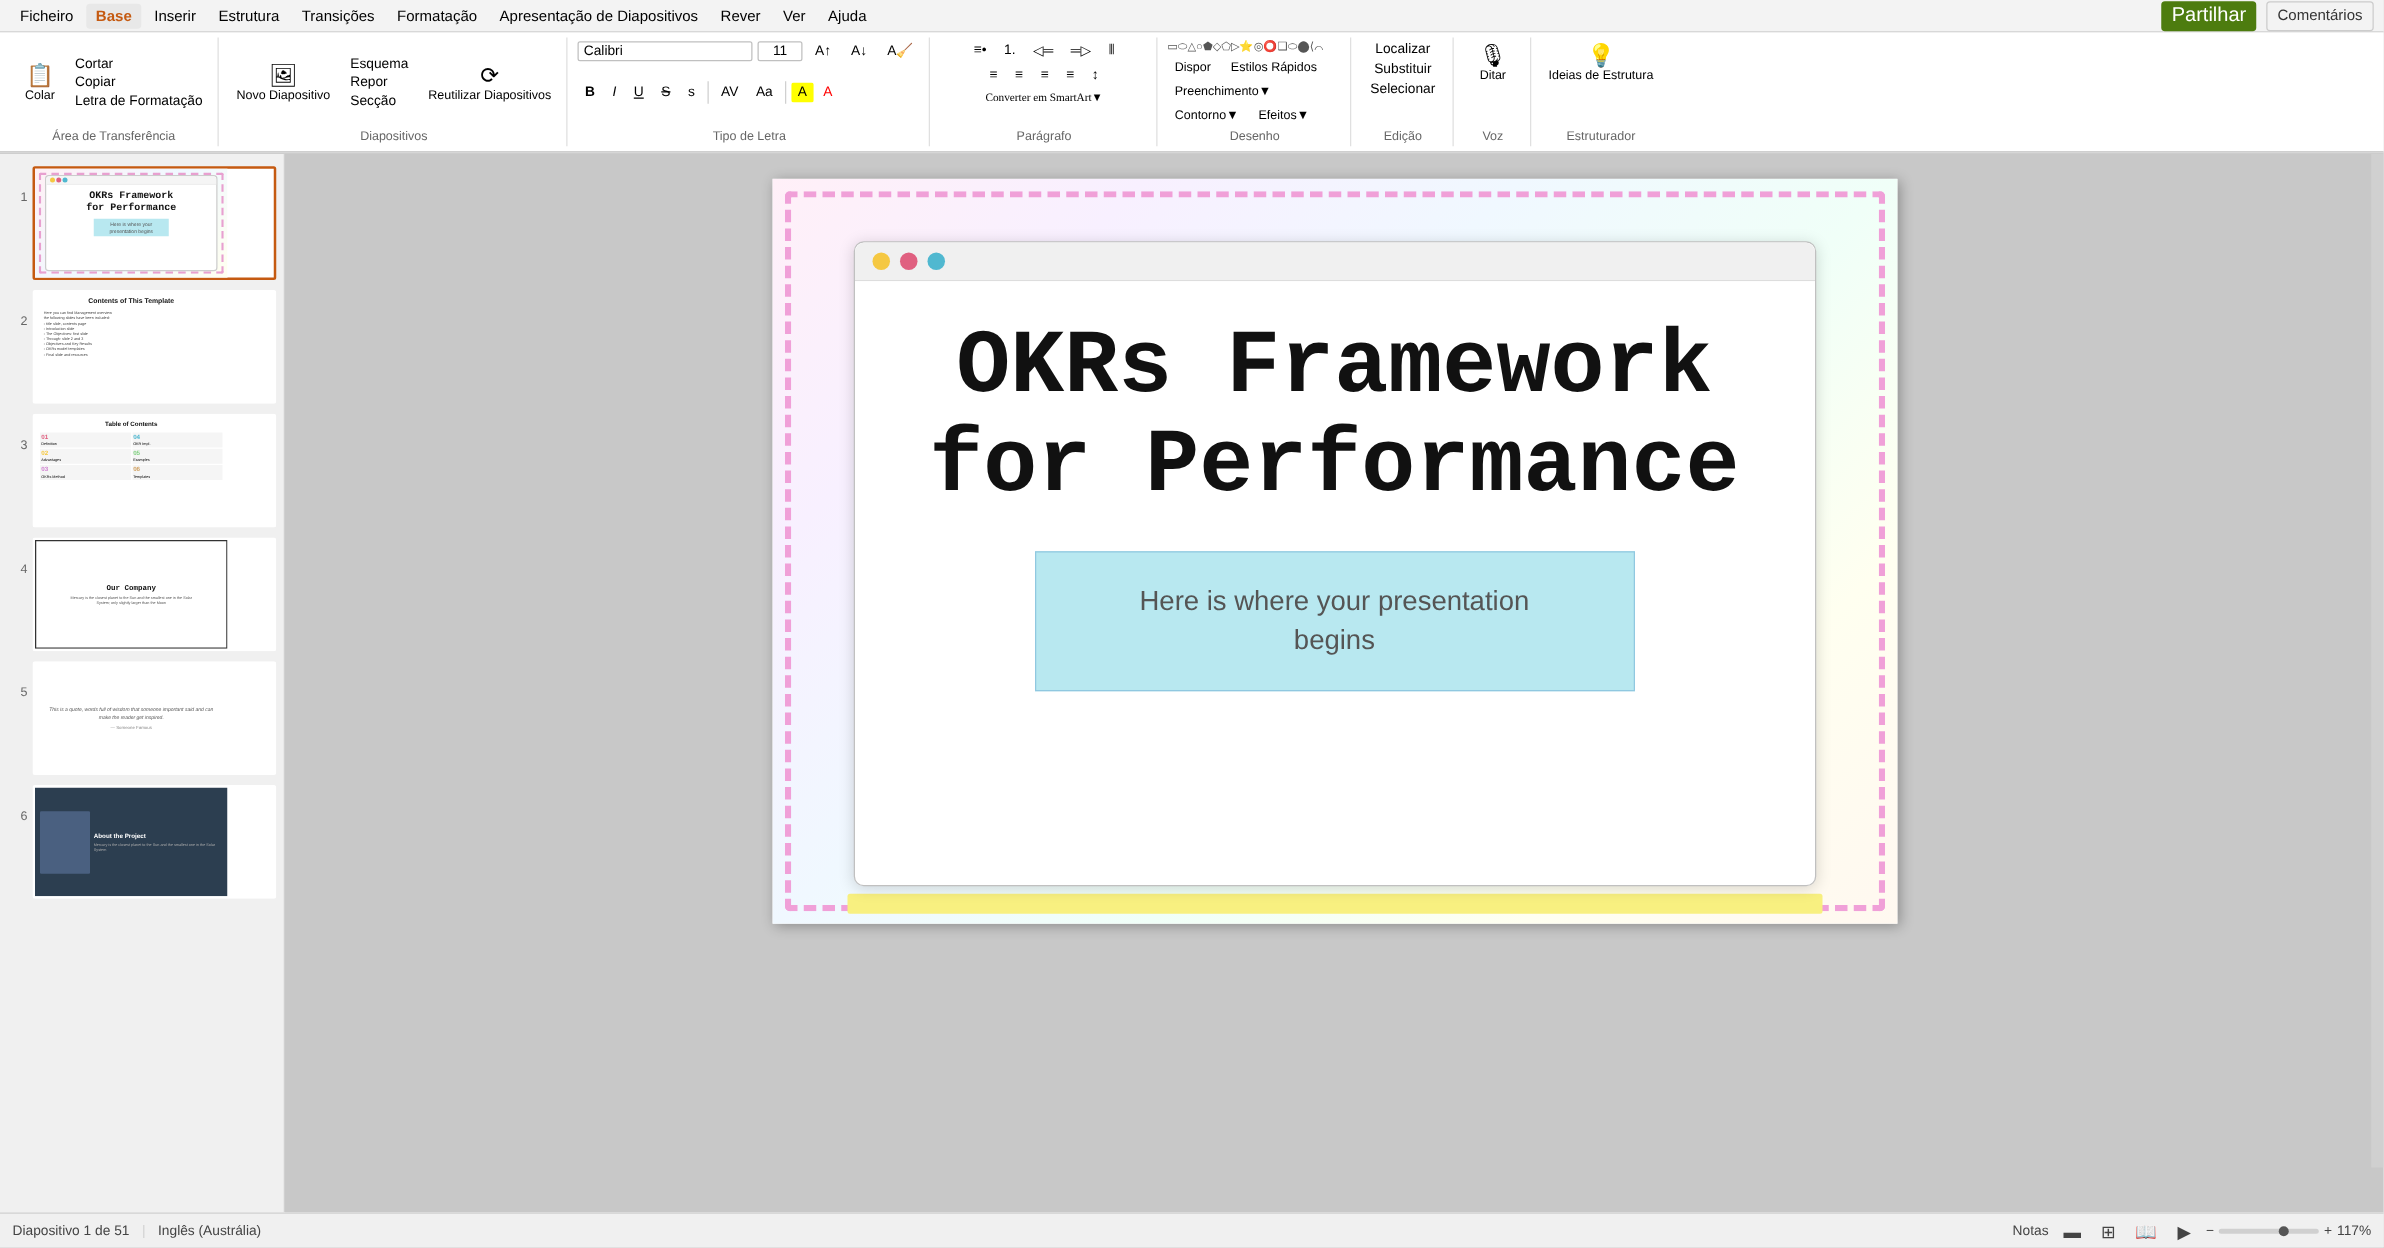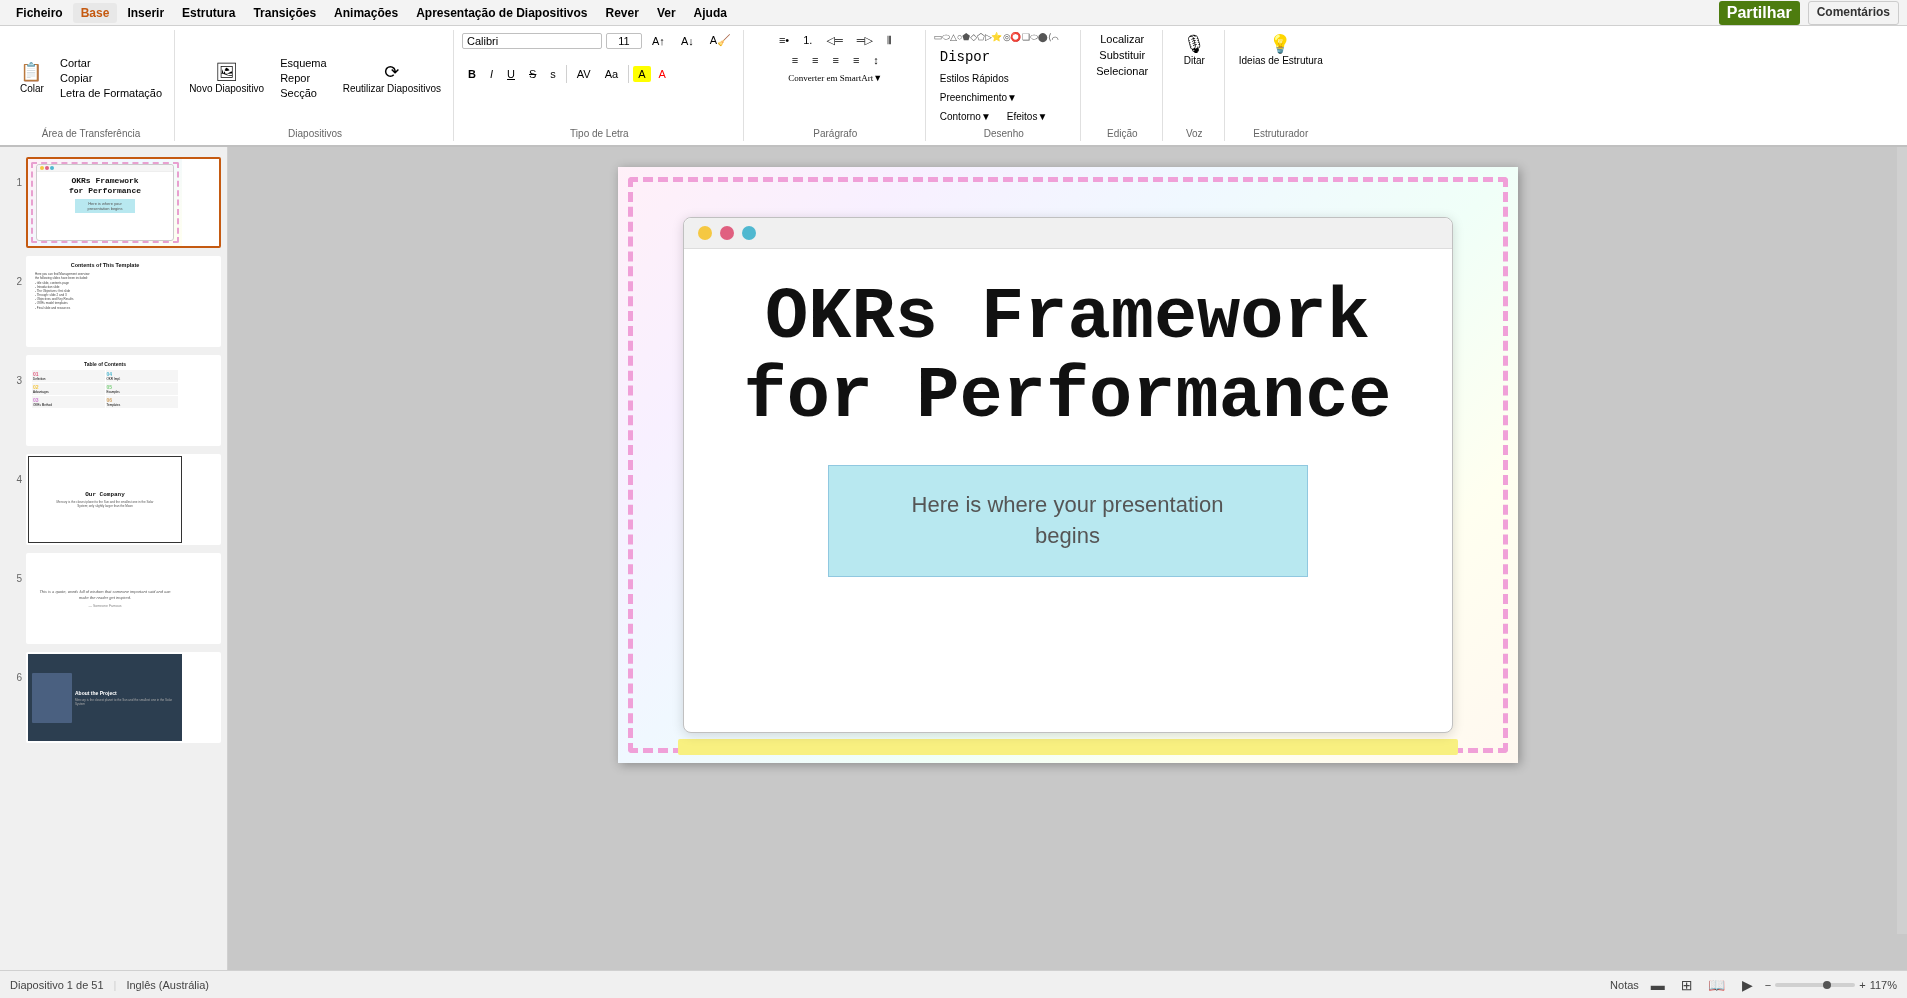--- a/index.html
+++ b/index.html
@@ -1,20 +1,20 @@
 <!DOCTYPE html>
 <html><head>
   <meta charset="utf-8">
   <style>
     * { box-sizing: border-box; margin: 0; padding: 0; }
     body { font-family: 'Segoe UI', Arial, sans-serif; background: #f0f0f0; width: 1907px; height: 998px; overflow: hidden; display: flex; flex-direction: column; }
 
     
     .menu-bar { background: #f3f3f3; border-bottom: 1px solid #d0d0d0; display: flex; align-items: center; padding: 0 8px; height: 26px; font-size: 12px; gap: 2px; }
-    .menu-bar span { padding: 3px 8px; cursor: pointer; border-radius: 3px; font-weight: bold; }
+    .menu-bar span { padding: 3px 8px; cursor: pointer; border-radius: 3px; }
     .menu-bar span.active { background: #e8e8e8; font-weight: 600; color: #c55a11; }
     .menu-bar-right { margin-left: auto; display: flex; gap: 8px; }
     .share-btn { background: #4d7c0f; color: white; padding: 2px 12px; border-radius: 3px; font-size: 16px; cursor: pointer; }
     .comments-btn { color: #333; padding: 2px 10px; font-size: 12px; cursor: pointer; border: 1px solid #ccc; border-radius: 3px; }
 
     
     .ribbon { background: #f3f3f3; border-bottom: 1px solid #c0c0c0; display: flex; flex-direction: column; }
     .ribbon-content { background: white; border-bottom: 1px solid #c0c0c0; padding: 4px 8px; display: flex; align-items: stretch; gap: 2px; min-height: 72px; }
     .ribbon-group { display: flex; flex-direction: column; align-items: center; padding: 2px 6px; border-right: 1px solid #e0e0e0; gap: 2px; min-width: 60px; }
     .ribbon-group:last-child { border-right: none; }
@@ -90,21 +90,21 @@
   </style>
 </head>
 <body>
 
 <div class="menu-bar">
   <span>Ficheiro</span>
   <span class="active">Base</span>
   <span>Inserir</span>
   <span>Estrutura</span>
   <span>Transições</span>
-  <span>Animações</span>
+  <span>Formatação</span>
   <span>Apresentação de Diapositivos</span>
   <span>Rever</span>
   <span>Ver</span>
   <span>Ajuda</span>
   <div class="menu-bar-right">
     <span class="share-btn">Partilhar</span>
     <span class="comments-btn">Comentários</span>
   </div>
 </div>
 
@@ -192,21 +192,21 @@
         <div style="display:flex; gap:2px;font-family:Liberation Serif, serif;">
           <span class="fmt-btn" style="font-size:9px;">Converter em SmartArt▼</span>
         </div>
       </div>
       <span class="ribbon-group-label">Parágrafo</span>
     </div>
 
     <div class="ribbon-group" style="min-width:150px;">
       <div class="ribbon-group-content" style="gap:4px; flex-wrap:wrap; max-width:140px;">
         <span style="font-size:9px; color:#555;">▭⬭△○⬟◇⬠▷⭐◎⭕❑⬭⬤⟨⌒</span>
-        <span class="fmt-btn" style="font-size:14px;font-family:Liberation Mono, monospace;">Dispor</span>
+        <span class="fmt-btn" style="font-size:10px;">Dispor</span>
         <span class="fmt-btn" style="font-size:10px;">Estilos Rápidos</span>
         <span class="fmt-btn" style="font-size:10px;">Preenchimento▼</span>
         <span class="fmt-btn" style="font-size:10px;">Contorno▼</span>
         <span class="fmt-btn" style="font-size:10px;">Efeitos▼</span>
       </div>
       <span class="ribbon-group-label">Desenho</span>
     </div>
 
     <div class="ribbon-group" style="min-width:80px;">
       <div class="ribbon-group-content" style="flex-direction:column; gap:2px;">

